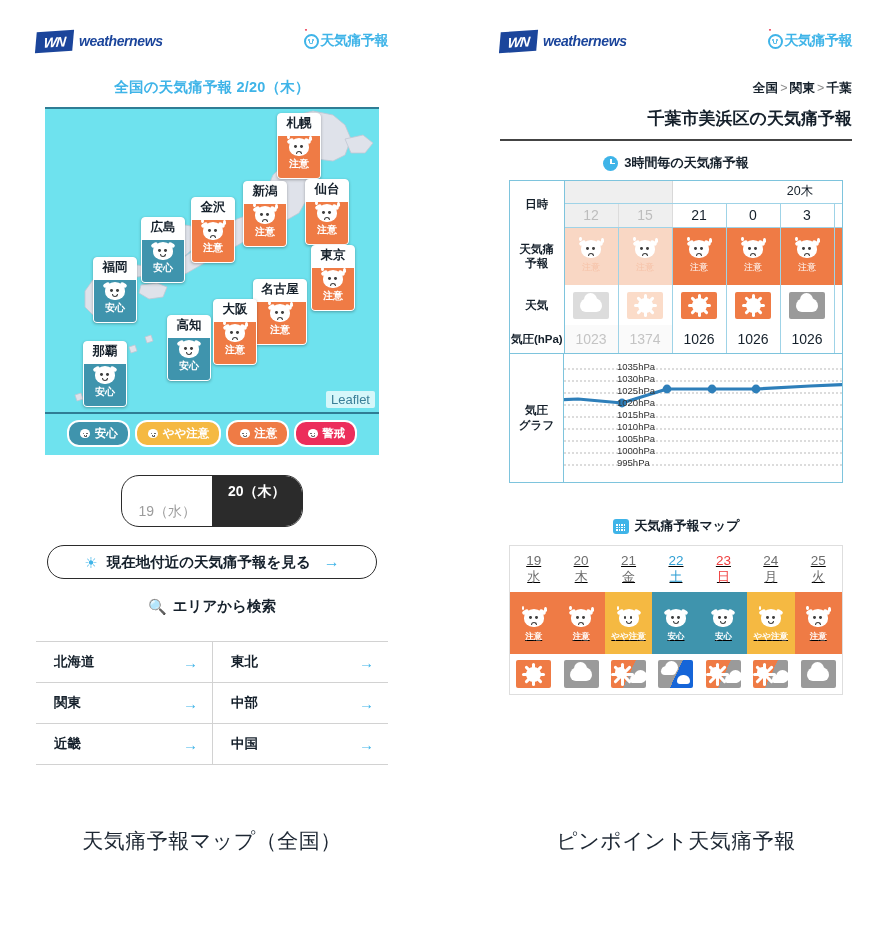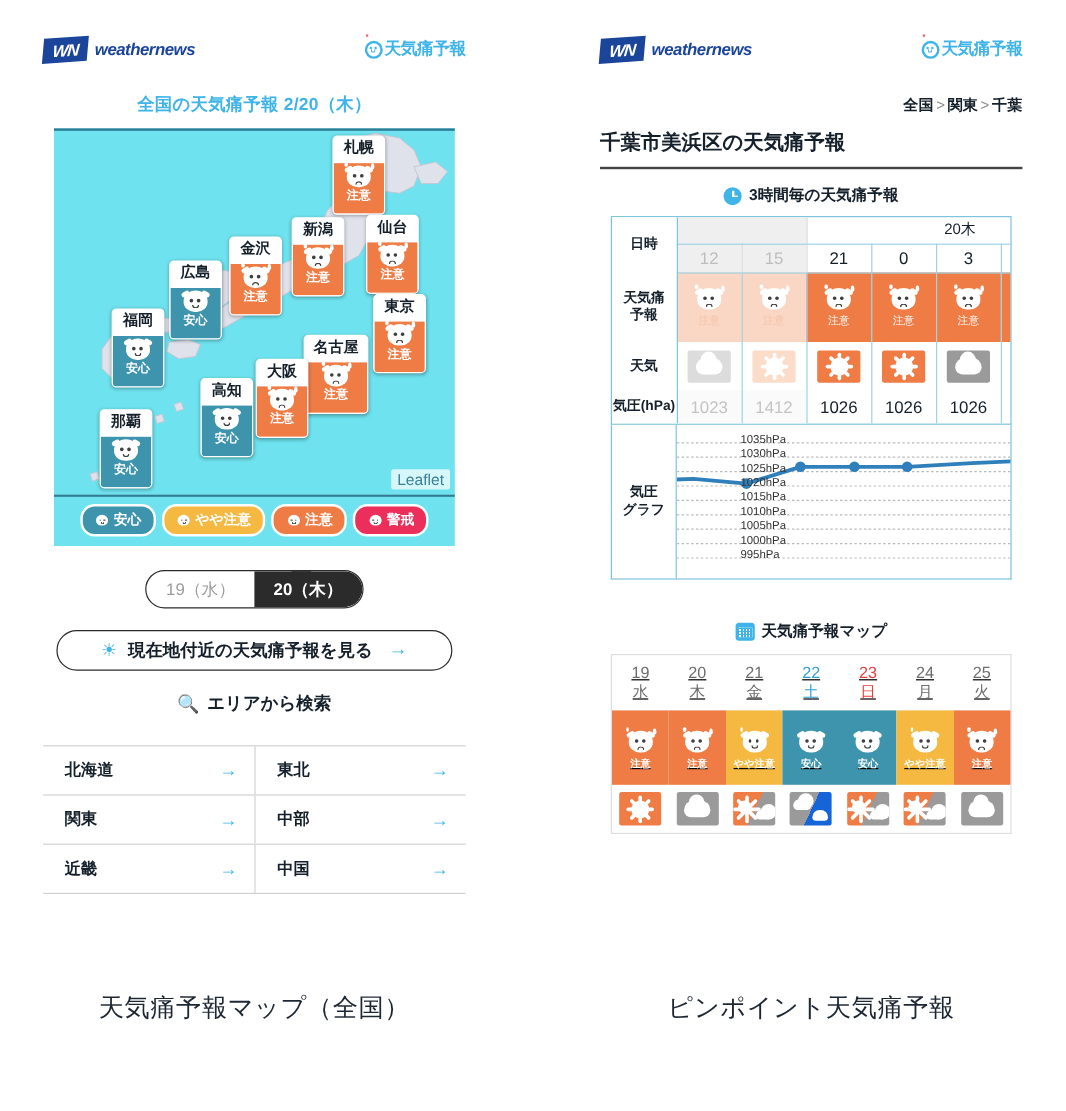--- a/index.html
+++ b/index.html
@@ -120,21 +120,21 @@
   .mini-face .e.l { left: 4px; } .mini-face .e.r { left: 7.4px; }
   .mini-face .m { position: absolute; left: 5px; top: 7px; width: 3.4px; height: 1.8px; border: .9px solid #555; border-top: 0; border-radius: 0 0 4px 4px; }
 
   
   .daysel-wrap { margin-top: 20px; display: flex; justify-content: center; position: relative; }
   .daysel {
     display: flex; border: 1.8px solid #2b2b2b; border-radius: 18px;
     overflow: hidden; background: #fff; position: relative;
   }
   .daysel .d { font-size: 14px; padding: 6px 16px; line-height: 18px; }
-  .daysel .d.off { color: #9c9c9c; }
+  .daysel .d.off { color: #9c9c9c; margin-top: 20px; }
   .daysel .d.on { background: #2b2b2b; color: #fff; font-weight: bold; border-radius: 0 16px 16px 0; }
   .caret {
     position: absolute; top: -8px; left: 50%; margin-left: 30px;
     width: 0; height: 0; border-left: 9px solid transparent;
     border-right: 9px solid transparent; border-bottom: 9px solid #2b2b2b;
   }
 
   
   .cur-btn {
     margin: 18px auto 0; width: 330px; height: 34px;
@@ -160,21 +160,21 @@
   .area-cell + .area-cell { border-left: 1px solid #d2d2d2; }
   .area-cell .ar { color: #3fb4e8; font-size: 15px; font-weight: normal; }
 
   
   .breadcrumb {
     text-align: right; font-size: 12.5px; color: #15202b;
     margin-top: 26px; font-weight: bold; letter-spacing: .2px;
   }
   .breadcrumb .sep { color: #8d8d8d; font-weight: normal; margin: 0 2px; }
   .r-title {
-    text-align: left; font-size: 17px; font-weight: bold; color: #15202b;
+    text-align: right; font-size: 17px; font-weight: bold; color: #15202b;
     margin-top: 10px; padding-bottom: 9px; border-bottom: 2px solid #444;
   }
   .sec-head {
     display: flex; align-items: center; justify-content: center; gap: 6px;
     margin-top: 13px; font-size: 13px; font-weight: bold; color: #15202b;
   }
   .clock-ico {
     width: 15px; height: 15px; border-radius: 50%; background: #3fb4e8; position: relative;
   }
   .clock-ico::before { content:''; position:absolute; left:6.6px; top:3px; width:1.7px; height:5px; background:#fff; }
@@ -722,21 +722,21 @@
           <td class="wx">
                 <div class="wxbox wx-cld-g">
                   <div class="cloud-g"></div>
                 </div>
               </td>
           <td class="wx"></td>
         </tr>
         <tr>
           <td class="lbl">気圧(hPa)</td>
           <td class="hpa past">1023</td>
-          <td class="hpa past">1412</td>
+          <td class="hpa past">1374</td>
           <td class="hpa">1026</td>
           <td class="hpa">1026</td>
           <td class="hpa">1026</td>
           <td class="hpa">10</td>
         </tr>
       </tbody>
         </table>
     </div>
 
     <div class="pg-wrap">

